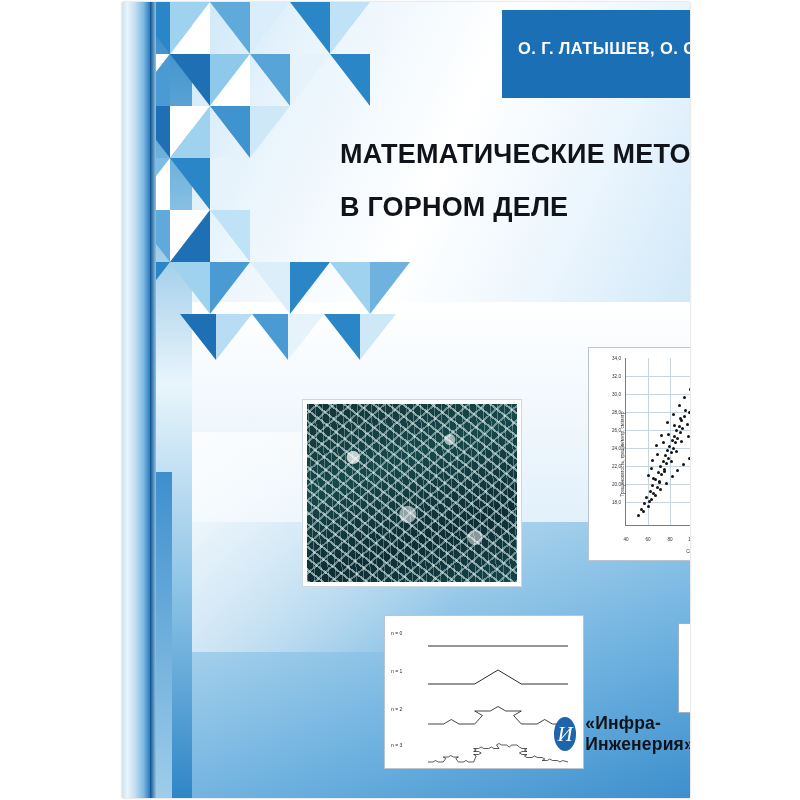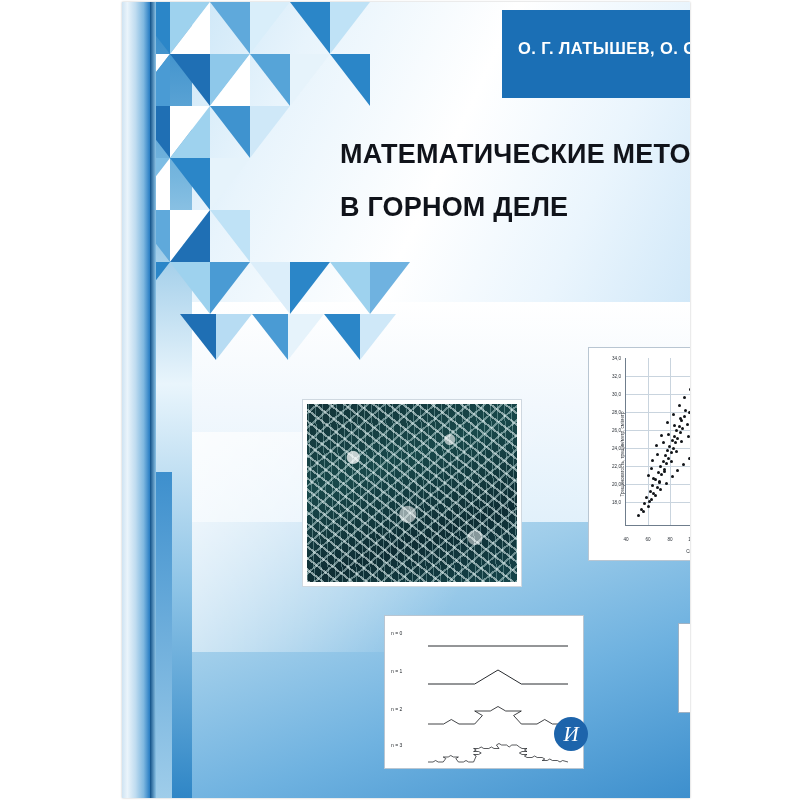--- a/index.html
+++ b/index.html
@@ -485,20 +485,21 @@
       </div>
     </div>
 
     <div id="histogram">
       <div class="htitle">Гистограмма распределения</div>
 
     </div>
 
     <div id="publisher">
       <div id="pub-mark">И</div>
+      <div id="pub-name">«Инфра-Инженерия»</div>
     </div>
 
   </div>
 
   <div id="spine"></div>
   <div id="spine-edge"></div>
 
 </div>
 
 </body></html>

